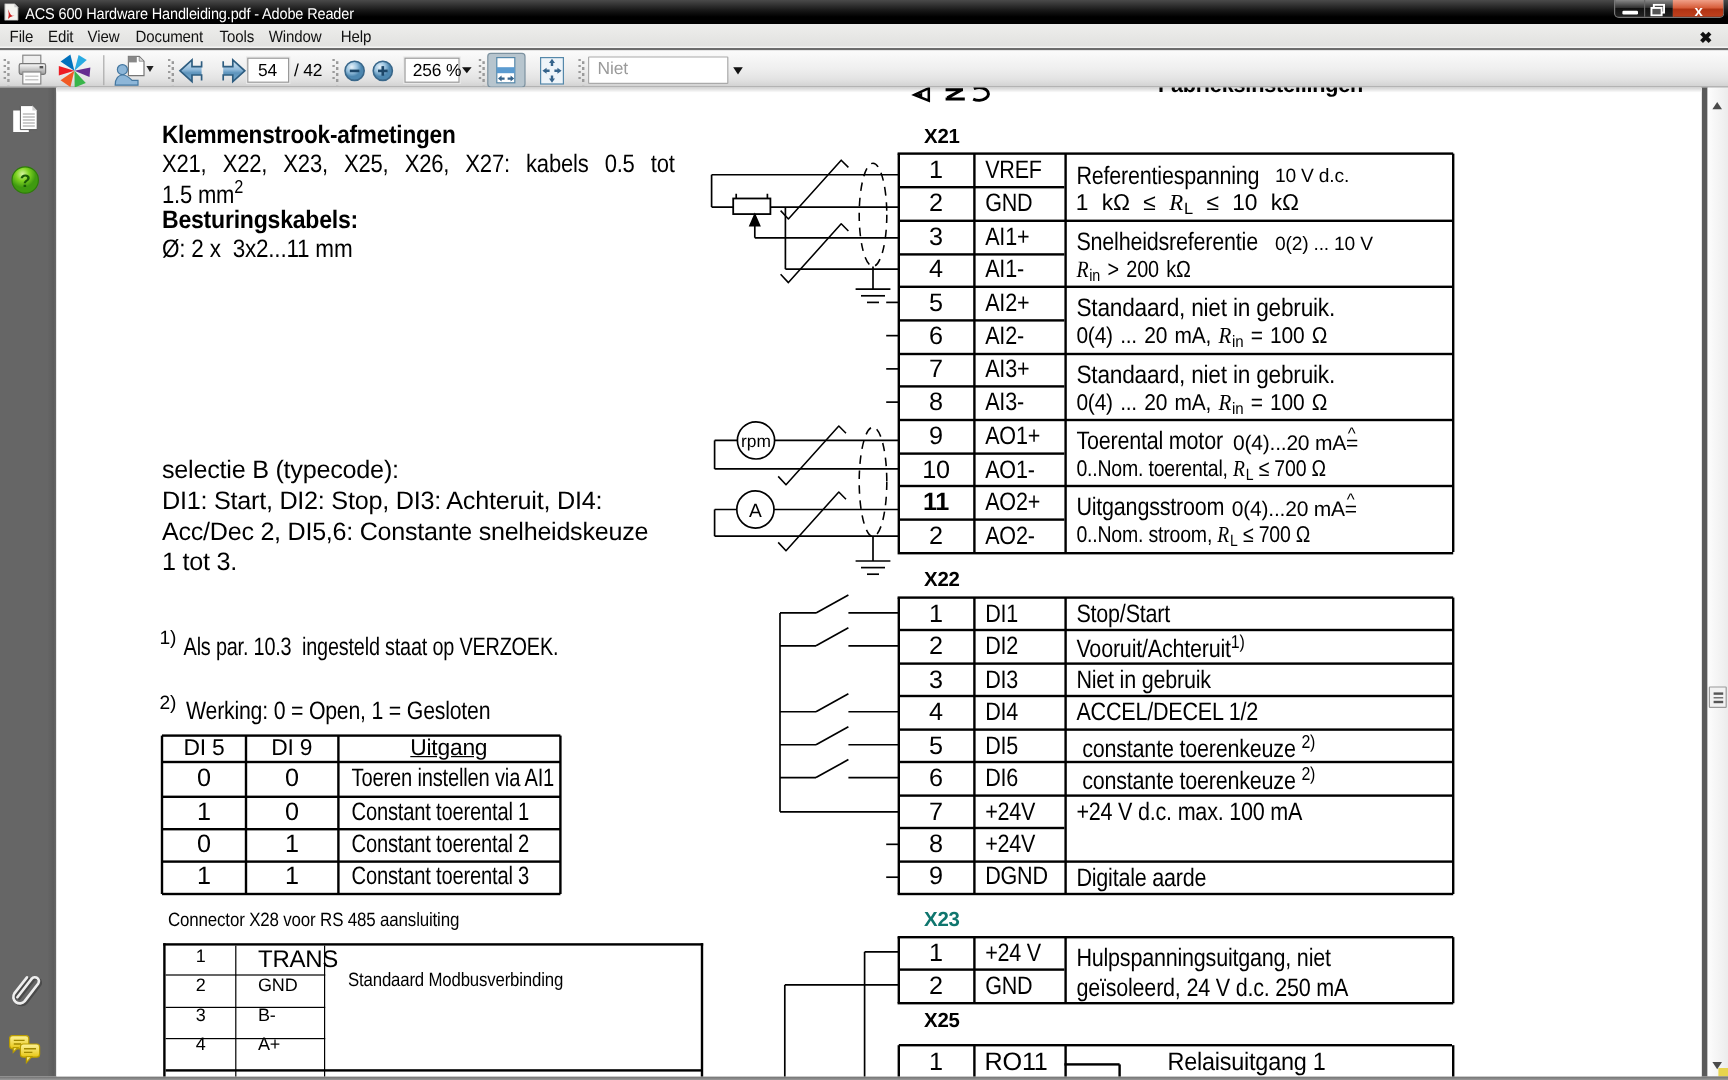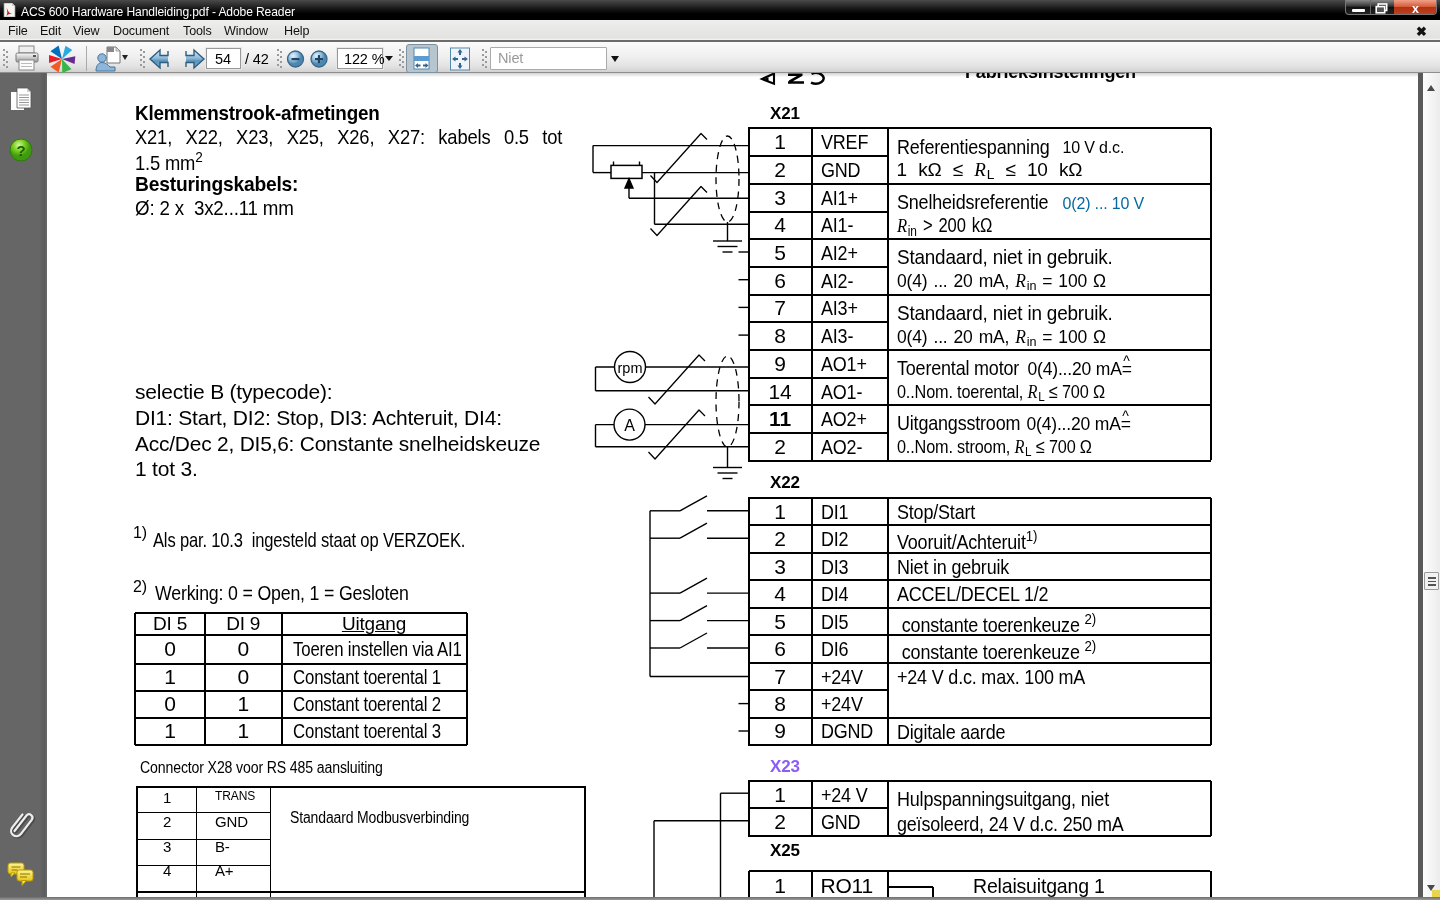--- a/index.html
+++ b/index.html
@@ -100,21 +100,21 @@
           <stop offset="1" stop-color="#4d87b0"></stop>
         </radialGradient>
       </defs>
 <circle cx="9.5" cy="10" r="8" fill="url(#bc)" stroke="#39678a" stroke-width="1.3"></circle>
 <rect x="5.5" y="9" width="8" height="2.2" fill="#1c4668"></rect>
 <circle cx="33" cy="10" r="8" fill="url(#bc)" stroke="#39678a" stroke-width="1.3"></circle>
 <rect x="29" y="9" width="8" height="2.2" fill="#1c4668"></rect>
       <rect x="31.9" y="6.1" width="2.2" height="8" fill="#1c4668"></rect>
 </svg>
 <div class="abs" style="left:337px;top:6px;width:46px;height:21px;background:#fff;border:1px solid #999;box-shadow:0 0 0 1px #e8e8e8"></div>
-<div class="t" style="left:344px;top:10px;font-size:14.5px">122 %</div>
+<div class="t" style="left:344px;top:10px;font-size:14.5px">256 %</div>
 <div class="abs" style="left:385px;top:14px;width:0;height:0;border:4px solid transparent;border-top:5.5px solid #111"></div>
 <div class="abs" style="left:399px;top:7px;width:2px;height:20px;background-image:repeating-linear-gradient(#9a9a9a 0 2px,transparent 2px 5px)"></div>
     <div class="abs" style="left:402px;top:9px;width:2px;height:20px;background-image:repeating-linear-gradient(#9a9a9a 0 2px,transparent 2px 5px)"></div>
 <div class="abs" style="left:406px;top:2px;width:32px;height:29px;background:#b7c5ce;border:1px solid #7d92a0;border-radius:3px"></div>
 <svg class="abs" style="left:413px;top:5px" width="18" height="24" viewBox="0 0 18 24">
 <rect x="1" y="1" width="15" height="21" fill="#fff" stroke="#5588aa" stroke-width="1"></rect>
 <rect x="1" y="9" width="15" height="5" fill="#5b9bd0"></rect>
 <path d="M2 18.5 l3 -2.5 v1.5 h2.5 v2 h-2.5 v1.5 z" fill="#36648c"></path>
 <path d="M15.5 18.5 l-3 -2.5 v1.5 h-2.5 v2 h2.5 v1.5 z" fill="#36648c"></path>
 </svg>
@@ -248,21 +248,21 @@
 <div class="t" style="left:292.5px;top:720.1px;font-size:21px;font-weight:400;color:#000;transform:scaleX(0.8);transform-origin:0 50%;">Constant toerental 3</div>
 <div class="t" style="left:139.5px;top:759.7px;font-size:16px;font-weight:400;color:#000;transform:scaleX(0.882);transform-origin:0 50%;">Connector X28 voor RS 485 aansluiting</div>
 <div class="ln" style="left:136.0px;top:786.0px;width:450.0px;height:112.5px;border:2.2px solid #000;border-bottom:none"></div>
 <div class="ln" style="left:137.5px;top:812px;width:133.5px;height:1.4px;background:#000"></div>
 <div class="ln" style="left:137.5px;top:839px;width:133.5px;height:1.4px;background:#000"></div>
 <div class="ln" style="left:137.5px;top:865px;width:133.5px;height:1.4px;background:#000"></div>
 <div class="ln" style="left:137.5px;top:891px;width:447.0px;height:1.6px;background:#000"></div>
 <div class="ln" style="left:196px;top:787.5px;width:1.4px;height:112.5px;background:#000"></div>
 <div class="ln" style="left:270px;top:787.5px;width:1.4px;height:112.5px;background:#000"></div>
 <div class="t tc" style="left:167.2px;top:790.0px;font-size:15px;font-weight:400;">1</div>
-<div class="t" style="left:215.0px;top:790.0px;font-size:12px;font-weight:400;color:#000;">TRANS</div>
+<div class="t" style="left:215.0px;top:790.0px;font-size:20px;font-weight:400;color:#000;">TRANS</div>
 <div class="t tc" style="left:167.2px;top:813.9px;font-size:15px;font-weight:400;">2</div>
 <div class="t" style="left:215.0px;top:813.9px;font-size:15px;font-weight:400;color:#000;">GND</div>
 <div class="t tc" style="left:167.2px;top:838.6px;font-size:15px;font-weight:400;">3</div>
 <div class="t" style="left:215.0px;top:838.6px;font-size:15px;font-weight:400;color:#000;">B-</div>
 <div class="t tc" style="left:167.2px;top:863.4px;font-size:15px;font-weight:400;">4</div>
 <div class="t" style="left:215.0px;top:863.4px;font-size:15px;font-weight:400;color:#000;">A+</div>
 <div class="t" style="left:290.0px;top:810.0px;font-size:16px;font-weight:400;color:#000;transform:scaleX(0.875);transform-origin:0 50%;">Standaard Modbusverbinding</div>
 <div class="t" style="left:770.0px;top:104.5px;font-size:17px;font-weight:700;color:#000;">X21</div>
 <div class="ln" style="left:747.7px;top:127px;width:463.8px;height:1.9px;background:#000"></div>
 <div class="ln" style="left:747.7px;top:460px;width:463.8px;height:1.9px;background:#000"></div>
@@ -292,31 +292,31 @@
 <div class="t tc" style="left:780.0px;top:242.1px;font-size:21px;font-weight:400;">5</div>
 <div class="t" style="left:820.5px;top:242.1px;font-size:21px;font-weight:400;color:#000;transform:scaleX(0.855);transform-origin:0 50%;">AI2+</div>
 <div class="t tc" style="left:780.0px;top:269.8px;font-size:21px;font-weight:400;">6</div>
 <div class="t" style="left:820.5px;top:269.8px;font-size:21px;font-weight:400;color:#000;transform:scaleX(0.855);transform-origin:0 50%;">AI2-</div>
 <div class="t tc" style="left:780.0px;top:297.4px;font-size:21px;font-weight:400;">7</div>
 <div class="t" style="left:820.5px;top:297.4px;font-size:21px;font-weight:400;color:#000;transform:scaleX(0.855);transform-origin:0 50%;">AI3+</div>
 <div class="t tc" style="left:780.0px;top:325.1px;font-size:21px;font-weight:400;">8</div>
 <div class="t" style="left:820.5px;top:325.1px;font-size:21px;font-weight:400;color:#000;transform:scaleX(0.855);transform-origin:0 50%;">AI3-</div>
 <div class="t tc" style="left:780.0px;top:352.8px;font-size:21px;font-weight:400;">9</div>
 <div class="t" style="left:820.5px;top:352.8px;font-size:21px;font-weight:400;color:#000;transform:scaleX(0.855);transform-origin:0 50%;">AO1+</div>
-<div class="t tc" style="left:780.0px;top:380.5px;font-size:21px;font-weight:400;">14</div>
+<div class="t tc" style="left:780.0px;top:380.5px;font-size:21px;font-weight:400;">10</div>
 <div class="t" style="left:820.5px;top:380.5px;font-size:21px;font-weight:400;color:#000;transform:scaleX(0.855);transform-origin:0 50%;">AO1-</div>
 <div class="t tc" style="left:780.0px;top:408.2px;font-size:21px;font-weight:700;">11</div>
 <div class="t" style="left:820.5px;top:408.2px;font-size:21px;font-weight:400;color:#000;transform:scaleX(0.855);transform-origin:0 50%;">AO2+</div>
 <div class="t tc" style="left:780.0px;top:435.9px;font-size:21px;font-weight:400;">2</div>
 <div class="t" style="left:820.5px;top:435.9px;font-size:21px;font-weight:400;color:#000;transform:scaleX(0.855);transform-origin:0 50%;">AO2-</div>
 <div class="t" style="left:896.5px;top:135.5px;font-size:21px;font-weight:400;color:#000;transform:scaleX(0.855);transform-origin:0 50%;">Referentiespanning</div>
 <div class="t" style="left:1062.5px;top:140.1px;font-size:16px;font-weight:400;color:#000;">10 V d.c.</div>
 <div class="t" style="left:896.5px;top:160.4px;font-size:19px;font-weight:400;color:#000;word-spacing:6.2px;transform:scaleX(1.0);transform-origin:0 50%;">1 kΩ ≤ <i style="font-family:'Liberation Serif',serif;font-style:italic;padding-right:1px">R</i><span style="font-size:0.72em;vertical-align:-0.25em">L</span> ≤ 10 kΩ</div>
 <div class="t" style="left:896.5px;top:190.9px;font-size:21px;font-weight:400;color:#000;transform:scaleX(0.855);transform-origin:0 50%;">Snelheidsreferentie</div>
-<div class="t" style="left:1062.5px;top:195.5px;font-size:16px;font-weight:400;color:#0369a1;">0(2) ... 10 V</div>
+<div class="t" style="left:1062.5px;top:195.5px;font-size:16px;font-weight:400;color:#000000;">0(2) ... 10 V</div>
 <div class="t" style="left:896.5px;top:215.6px;font-size:19.5px;font-weight:400;color:#000;word-spacing:2px;transform:scaleX(0.85);transform-origin:0 50%;"><i style="font-family:'Liberation Serif',serif;font-style:italic;padding-right:1px">R</i><span style="font-size:0.72em;vertical-align:-0.25em">in</span> &gt; 200 kΩ</div>
 <div class="t" style="left:896.5px;top:246.3px;font-size:21px;font-weight:400;color:#000;transform:scaleX(0.9);transform-origin:0 50%;">Standaard, niet in gebruik.</div>
 <div class="t" style="left:896.5px;top:271.1px;font-size:19px;font-weight:400;color:#000;word-spacing:1.5px;transform:scaleX(0.92);transform-origin:0 50%;">0(4) ... 20 mA, <i style="font-family:'Liberation Serif',serif;font-style:italic;padding-right:1px">R</i><span style="font-size:0.72em;vertical-align:-0.25em">in</span> = 100 Ω</div>
 <div class="t" style="left:896.5px;top:301.6px;font-size:21px;font-weight:400;color:#000;transform:scaleX(0.9);transform-origin:0 50%;">Standaard, niet in gebruik.</div>
 <div class="t" style="left:896.5px;top:326.5px;font-size:19px;font-weight:400;color:#000;word-spacing:1.5px;transform:scaleX(0.92);transform-origin:0 50%;">0(4) ... 20 mA, <i style="font-family:'Liberation Serif',serif;font-style:italic;padding-right:1px">R</i><span style="font-size:0.72em;vertical-align:-0.25em">in</span> = 100 Ω</div>
 <div class="t" style="left:896.5px;top:357.0px;font-size:21px;font-weight:400;color:#000;transform:scaleX(0.855);transform-origin:0 50%;">Toerental motor </div>
 <div class="t" style="left:1027.5px;top:360.6px;font-size:17.5px;font-weight:400;color:#000;">0(4)...20 mA<span style="position:relative;display:inline-block">=<span style="position:absolute;left:1.5px;top:-0.5em;font-size:0.8em">^</span></span></div>
 <div class="t" style="left:896.5px;top:381.9px;font-size:19px;font-weight:400;color:#000;word-spacing:0px;transform:scaleX(0.855);transform-origin:0 50%;">0..Nom. toerental, <i style="font-family:'Liberation Serif',serif;font-style:italic;padding-right:1px">R</i><span style="font-size:0.72em;vertical-align:-0.25em">L</span> ≤ 700 Ω</div>
 <div class="t" style="left:896.5px;top:412.4px;font-size:21px;font-weight:400;color:#000;transform:scaleX(0.855);transform-origin:0 50%;">Uitgangsstroom </div>
 <div class="t" style="left:1026.5px;top:416.0px;font-size:17.5px;font-weight:400;color:#000;">0(4)...20 mA<span style="position:relative;display:inline-block">=<span style="position:absolute;left:1.5px;top:-0.5em;font-size:0.8em">^</span></span></div>
@@ -355,21 +355,21 @@
 <div class="t tc" style="left:780.0px;top:720.4px;font-size:21px;font-weight:400;">9</div>
 <div class="t" style="left:820.5px;top:720.4px;font-size:21px;font-weight:400;color:#000;transform:scaleX(0.855);transform-origin:0 50%;">DGND</div>
 <div class="t" style="left:896.5px;top:500.9px;font-size:21px;font-weight:400;color:#000;transform:scaleX(0.855);transform-origin:0 50%;">Stop/Start</div>
 <div class="t" style="left:896.5px;top:528.4px;font-size:21px;font-weight:400;color:#000;transform:scaleX(0.855);transform-origin:0 50%;">Vooruit/Achteruit<span style="font-size:0.74em;vertical-align:0.5em">1)</span></div>
 <div class="t" style="left:896.5px;top:555.8px;font-size:21px;font-weight:400;color:#000;transform:scaleX(0.855);transform-origin:0 50%;">Niet in gebruik</div>
 <div class="t" style="left:896.5px;top:583.3px;font-size:21px;font-weight:400;color:#000;transform:scaleX(0.855);transform-origin:0 50%;">ACCEL/DECEL 1/2</div>
 <div class="t" style="left:896.5px;top:610.7px;font-size:21px;font-weight:400;color:#000;transform:scaleX(0.855);transform-origin:0 50%;"> constante toerenkeuze <span style="font-size:0.74em;vertical-align:0.5em">2)</span></div>
 <div class="t" style="left:896.5px;top:638.2px;font-size:21px;font-weight:400;color:#000;transform:scaleX(0.855);transform-origin:0 50%;"> constante toerenkeuze <span style="font-size:0.74em;vertical-align:0.5em">2)</span></div>
 <div class="t" style="left:896.5px;top:665.7px;font-size:21px;font-weight:400;color:#000;transform:scaleX(0.855);transform-origin:0 50%;">+24 V d.c. max. 100 mA</div>
 <div class="t" style="left:896.5px;top:720.6px;font-size:21px;font-weight:400;color:#000;transform:scaleX(0.855);transform-origin:0 50%;">Digitale aarde</div>
-<div class="t" style="left:770.0px;top:758.0px;font-size:17px;font-weight:700;color:#8b5cf6;">X23</div>
+<div class="t" style="left:770.0px;top:758.0px;font-size:17px;font-weight:700;color:#0f766e;">X23</div>
 <div class="ln" style="left:747.7px;top:780px;width:463.8px;height:1.9px;background:#000"></div>
 <div class="ln" style="left:747.7px;top:835px;width:463.8px;height:1.9px;background:#000"></div>
 <div class="ln" style="left:748px;top:780.6px;width:1.9px;height:55.0px;background:#000"></div>
 <div class="ln" style="left:1210px;top:780.6px;width:1.9px;height:55.0px;background:#000"></div>
 <div class="ln" style="left:811px;top:780.6px;width:1.5px;height:55.0px;background:#000"></div>
 <div class="ln" style="left:887px;top:780.6px;width:1.5px;height:55.0px;background:#000"></div>
 <div class="ln" style="left:748.7px;top:807px;width:138.6px;height:1.5px;background:#000"></div>
 <div class="t tc" style="left:780.0px;top:783.7px;font-size:21px;font-weight:400;">1</div>
 <div class="t" style="left:820.5px;top:783.7px;font-size:21px;font-weight:400;color:#000;transform:scaleX(0.855);transform-origin:0 50%;">+24 V</div>
 <div class="t tc" style="left:780.0px;top:811.2px;font-size:21px;font-weight:400;">2</div>

